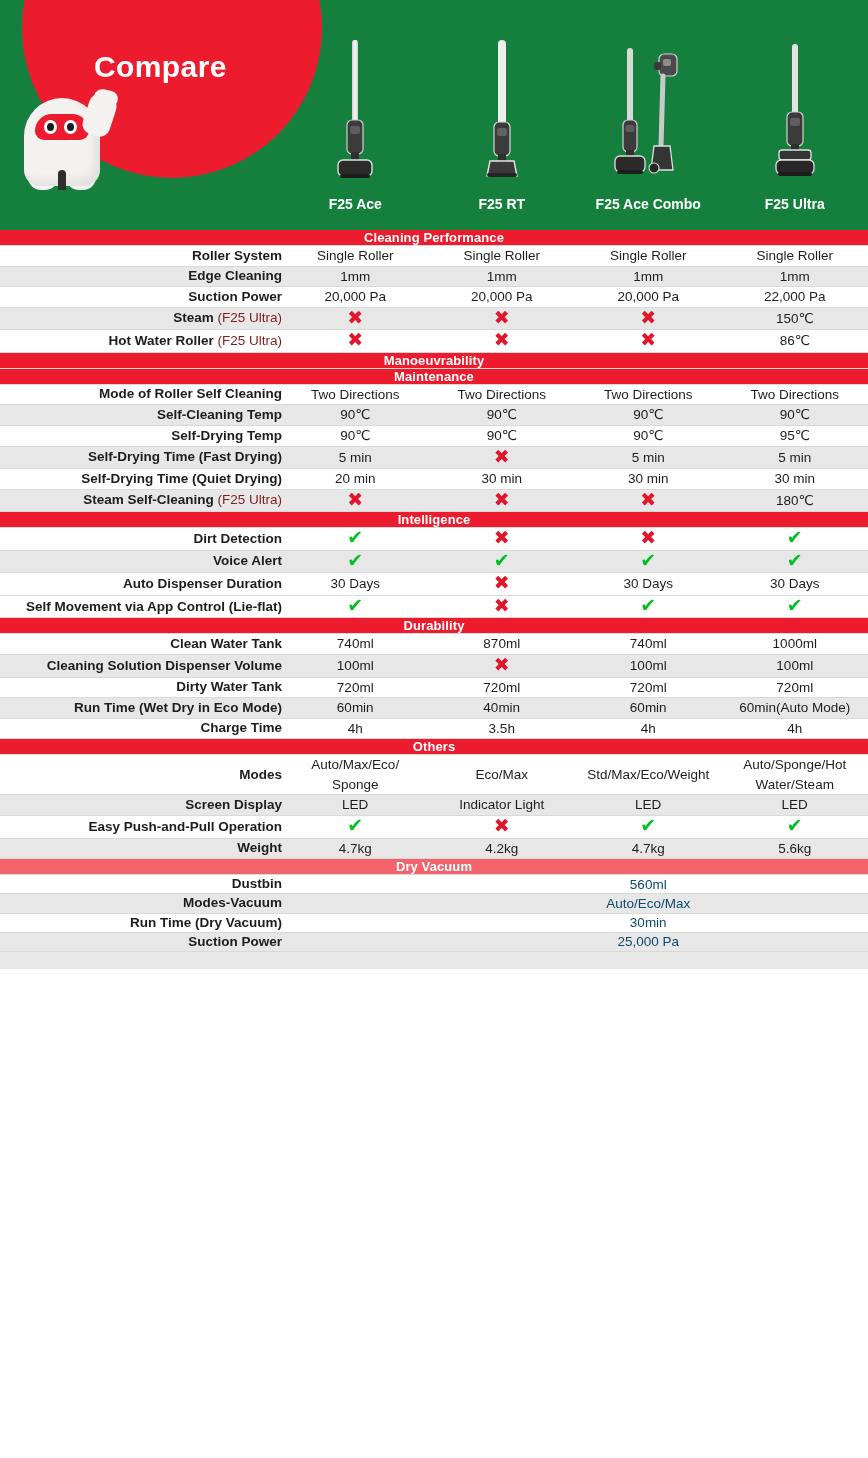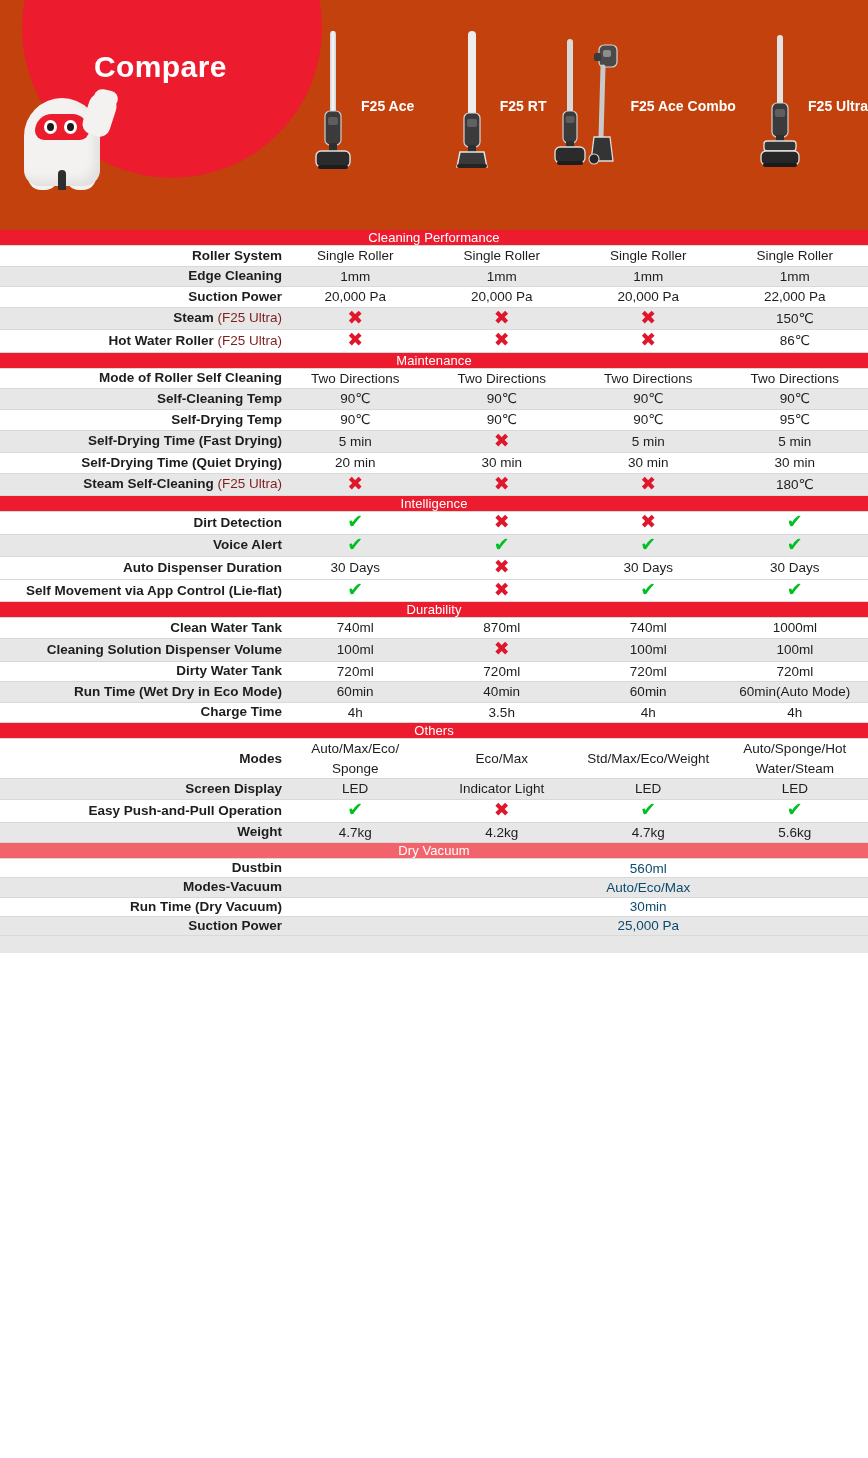--- a/index.html
+++ b/index.html
@@ -13,21 +13,21 @@
   .page {
     width: 868px;
     position: relative;
     overflow: hidden;
   }
 
   
   .hero {
     position: relative;
     height: 230px;
-    background: #c2410c;
+    background: #15803d;
     display: flex;
     overflow: hidden;
   }
 
   .hero-blob {
     position: absolute;
     left: 22px;
     top: -122px;
     width: 300px;
     height: 300px;
@@ -145,21 +145,21 @@
   .hero-products {
     position: relative;
     flex: 1;
     display: flex;
     z-index: 2;
   }
 
   .product {
     flex: 1 1 0;
     display: flex;
-    flex-direction: row;
+    flex-direction: column;
     align-items: center;
     justify-content: flex-end;
     padding-bottom: 18px;
   }
 
   .product-img {
     height: 150px;
     display: flex;
     align-items: flex-end;
     justify-content: center;
@@ -180,21 +180,21 @@
     table-layout: fixed;
   }
 
   .cmp-table col.c-label { width: 282px; }
   .cmp-table col.c-prod  { width: 146.5px; }
 
   .section-head td {
     background: #ed1b2e;
     color: #ffffff;
     font-size: 13px;
-    font-weight: normal;
+    font-weight: bold;
     text-align: center;
     padding: 5px 0 6px 0;
     letter-spacing: .1px;
   }
 
   .section-head.light td {
     background: #f3636b;
     margin-top: 41px;
   }
 
@@ -385,20 +385,23 @@
           <td class="cell-val">150℃</td>
         </tr>
         <tr class="r-odd">
           <td class="cell-label"><span>Hot Water Roller</span><span class="sub"> (F25 Ultra)</span></td>
           <td class="cell-val"><span class="mark no">✖</span></td>
           <td class="cell-val"><span class="mark no">✖</span></td>
           <td class="cell-val"><span class="mark no">✖</span></td>
           <td class="cell-val">86℃</td>
         </tr>
         <tr class="section-head">
+          <td colspan="5">Manoeuvrability</td>
+        </tr>
+        <tr class="section-head">
           <td colspan="5">Maintenance</td>
         </tr>
         <tr class="r-odd">
           <td class="cell-label"><span>Mode of Roller Self Cleaning</span></td>
           <td class="cell-val">Two Directions</td>
           <td class="cell-val">Two Directions</td>
           <td class="cell-val">Two Directions</td>
           <td class="cell-val">Two Directions</td>
         </tr>
         <tr class="r-even">

